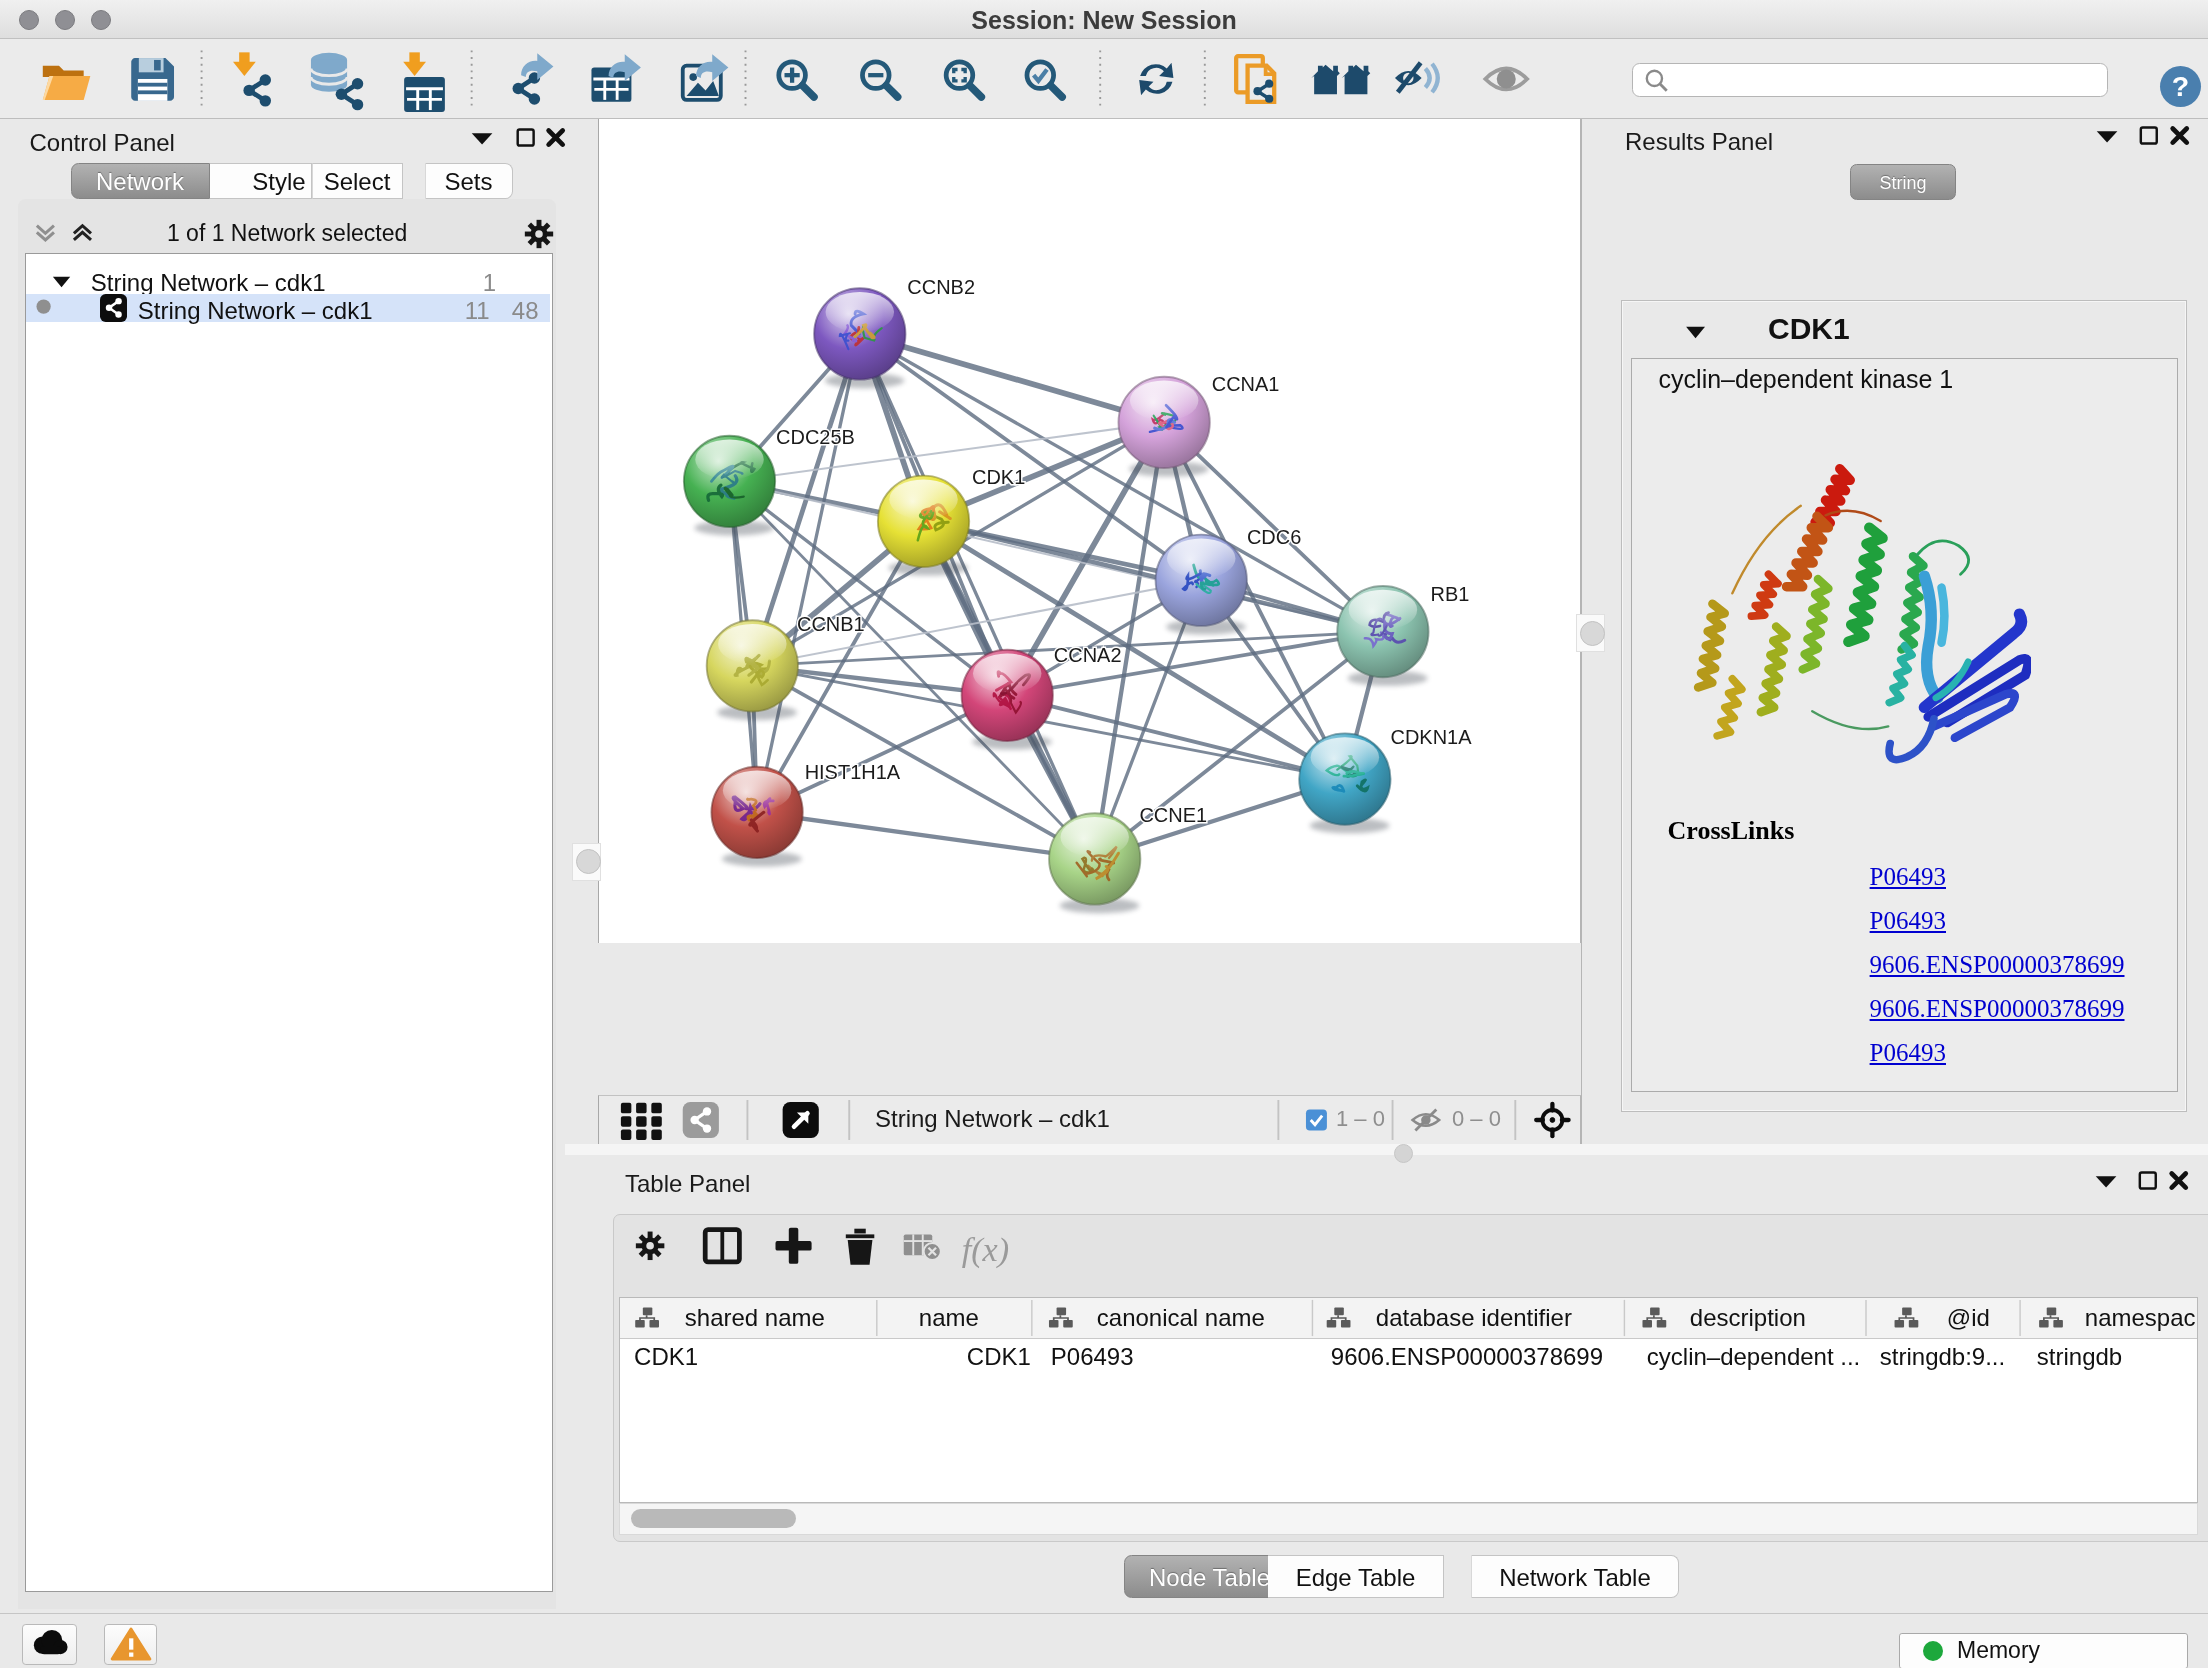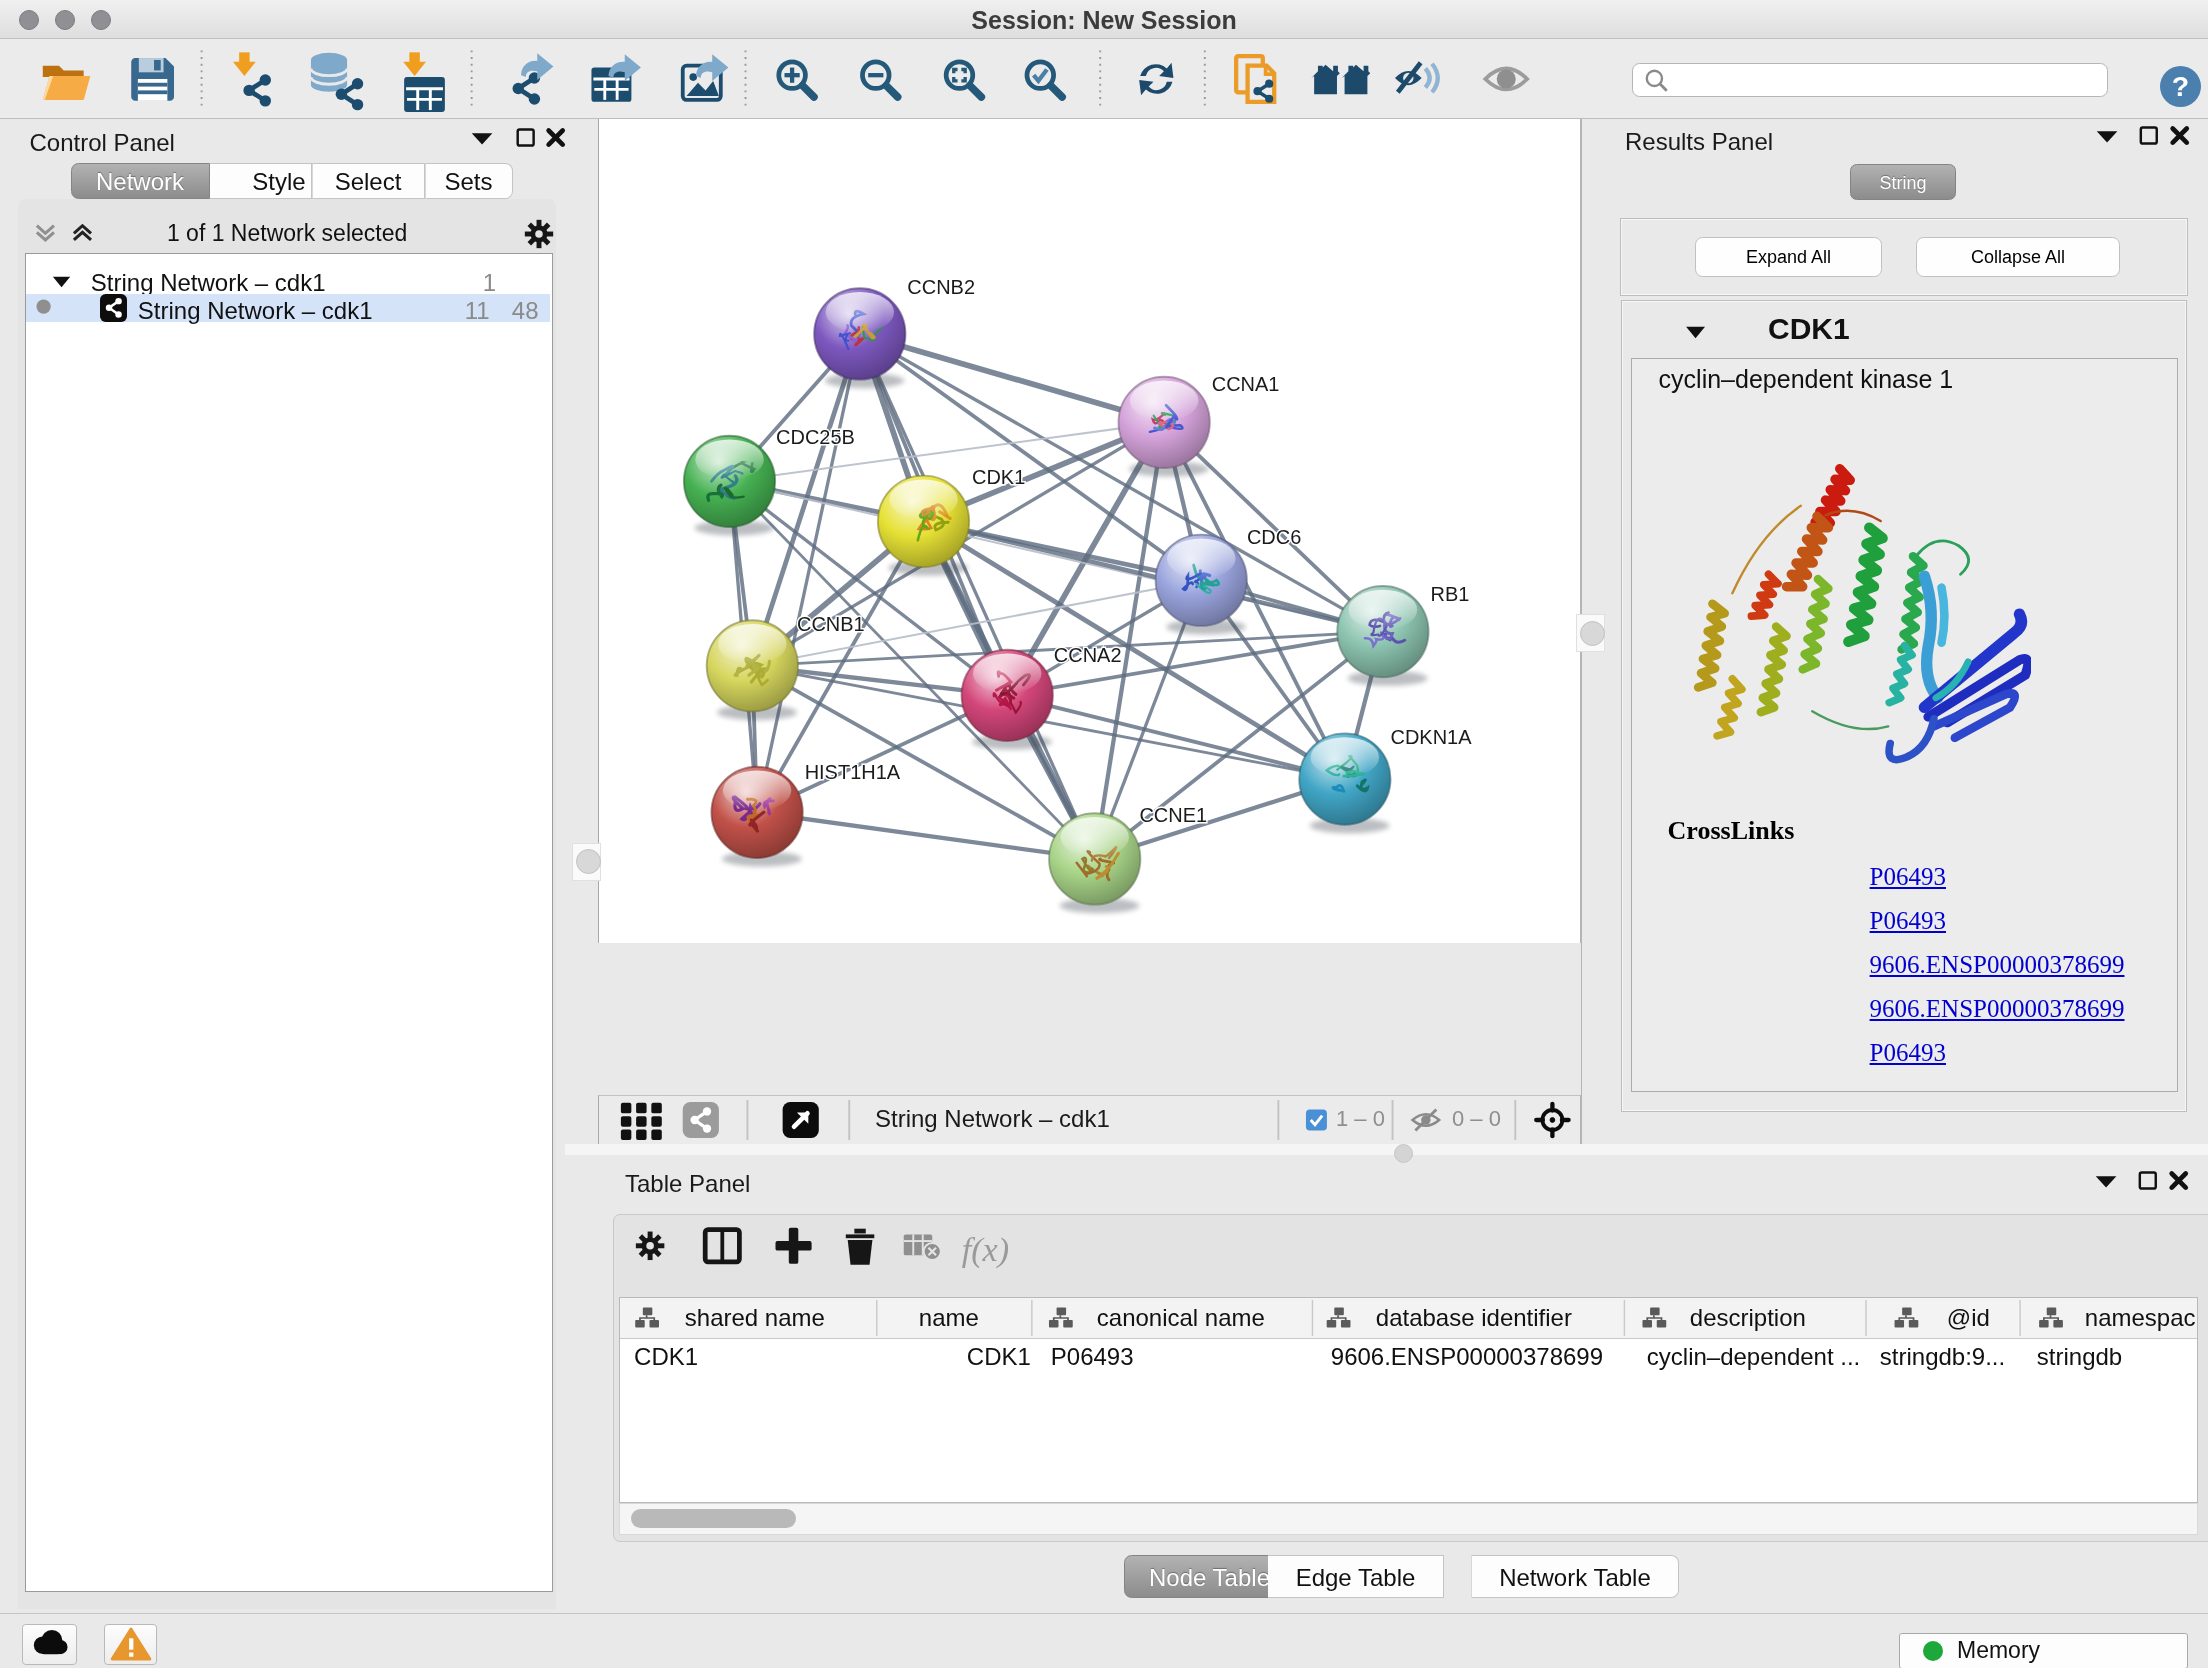--- a/index.html
+++ b/index.html
@@ -196,21 +196,21 @@
     <span class="ptitle" style="position:absolute;left:20px;top:9.5px;">Control Panel</span>
     <svg width="114" height="30" viewBox="0 0 120 32" style="position:absolute;left:461px;top:3.8px;">
       <path d="M0,11 L22,11 L11,23 Z" fill="#111"></path>
       <rect x="49" y="7" width="17" height="17" fill="none" stroke="#111" stroke-width="2.6" rx="2"></rect>
       <path d="M82,8 L97,23 M97,8 L82,23" stroke="#111" stroke-width="5" stroke-linecap="round"></path>
     </svg>
   </div>
   <div class="tabrow">
     <div class="tab tabsel" style="left:61px;top:44px;width:139px;border-radius:7.6px 0 0 7.6px;">Network</div>
     <div class="tab" style="left:200px;top:44px;width:102px;border-radius:0;border-left:none;padding-left:38px;">Style</div>
-    <div class="tab" style="left:302px;top:44px;width:113px;border-radius:0;border-left:1px solid #d8d8d8;">Select</div>
+    <div class="tab" style="left:302px;top:44px;width:91px;border-radius:0;border-left:1px solid #d8d8d8;">Select</div>
     <div class="tab" style="left:415px;top:44px;width:88px;border-radius:0 7.6px 7.6px 0;border-left:1px solid #d8d8d8;">Sets</div>
   </div>
   <div id="cp-inner">
     <div id="cp-bar">
       <svg width="76" height="28.5" viewBox="0 0 80 30" style="position:absolute;left:16px;top:1.9px;">
         <g stroke="#8f8f8f" stroke-width="3.2" fill="none">
             <path d="M3,6 L12,14 L21,6"></path>
             <path d="M3,13 L12,21 L21,13"></path>
           </g>
         <g stroke="#222" stroke-width="3.2" fill="none">
@@ -608,24 +608,20 @@
   <span style="position:absolute;left:853px;top:9.5px;font-size:22px;color:#8e8e8e;">0 – 0</span>
 </div>
 <div id="resultspanel">
   <span class="ptitle" style="position:absolute;left:43px;top:8.6px;">Results Panel</span>
   <svg width="114" height="30" viewBox="0 0 120 32" style="position:absolute;left:514px;top:1.9px;">
     <path d="M0,11 L22,11 L11,23 Z" fill="#111"></path>
     <rect x="47" y="7" width="17" height="17" fill="none" stroke="#111" stroke-width="2.6" rx="2"></rect>
     <path d="M81,8 L96,23 M96,8 L81,23" stroke="#111" stroke-width="5" stroke-linecap="round"></path>
   </svg>
   <div class="tab tabsel" style="position:absolute;left:268px;top:45px;width:106px;height:36px;border-radius:6.7px;font-size:18px;text-align:center;line-height:36px;">String</div>
-  <div class="etched" style="position:absolute;left:38px;top:99px;width:566px;height:76px;">
-    <div style="position:absolute;left:74px;top:18px;width:185px;height:38px;background:#fefefe;border:1px solid #c0c0c0;border-radius:7.6px;text-align:center;line-height:38px;font-size:18px;">Expand All</div>
-    <div style="position:absolute;left:295px;top:18px;width:202px;height:38px;background:#fefefe;border:1px solid #c0c0c0;border-radius:7.6px;text-align:center;line-height:38px;font-size:18px;">Collapse All</div>
-  </div>
   <div class="etched" style="position:absolute;left:39px;top:181px;width:564px;height:810px;">
     <svg width="23" height="17" style="position:absolute;left:63px;top:23px;" viewBox="0 0 24 18">
         <path d="M1,3 L21,3 L11,15 Z" fill="#111"></path>
       </svg>
     <span style="position:absolute;left:146px;top:11.4px;font-size:30px;font-weight:bold;color:#111;">CDK1</span>
     <div style="position:absolute;left:8.6px;top:57px;width:545px;height:732px;background:#ececec;border:1px solid #ababab;">
       <span style="position:absolute;left:27px;top:5.7px;font-size:25px;color:#111;">cyclin–dependent kinase 1</span>
       <div id="ribbon" style="position:absolute;left:47px;top:105px;width:352px;height:309px;">
       <svg width="352" height="309" viewBox="0 0 370 325">
 <g fill="none" stroke-linecap="round">

